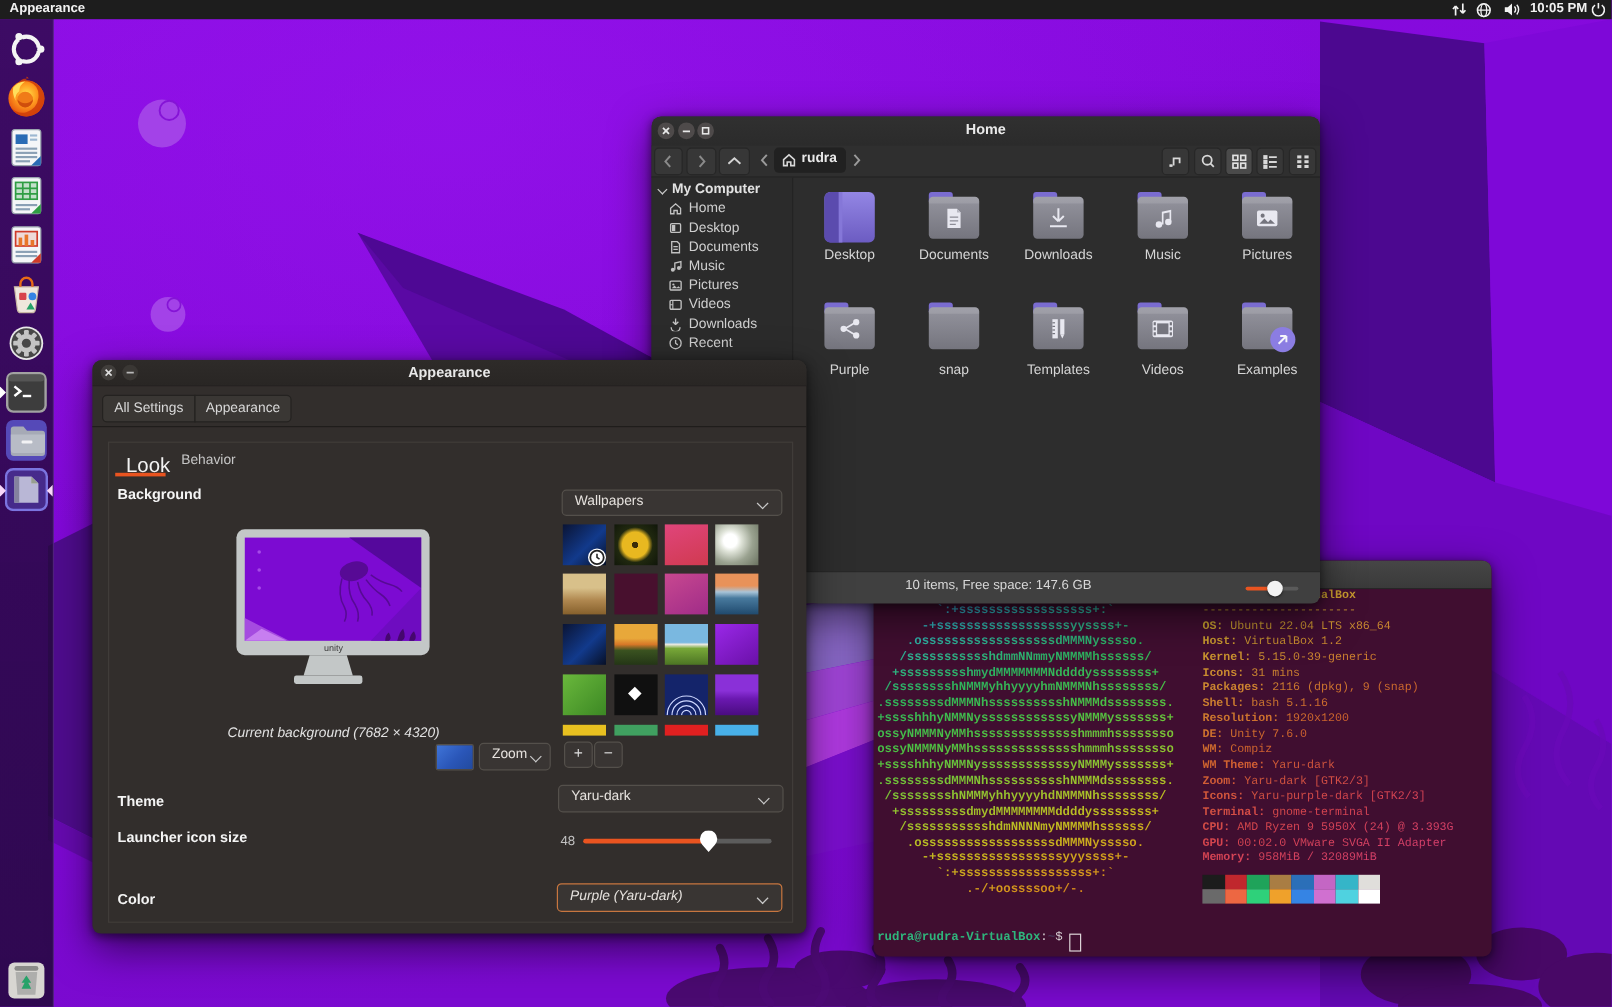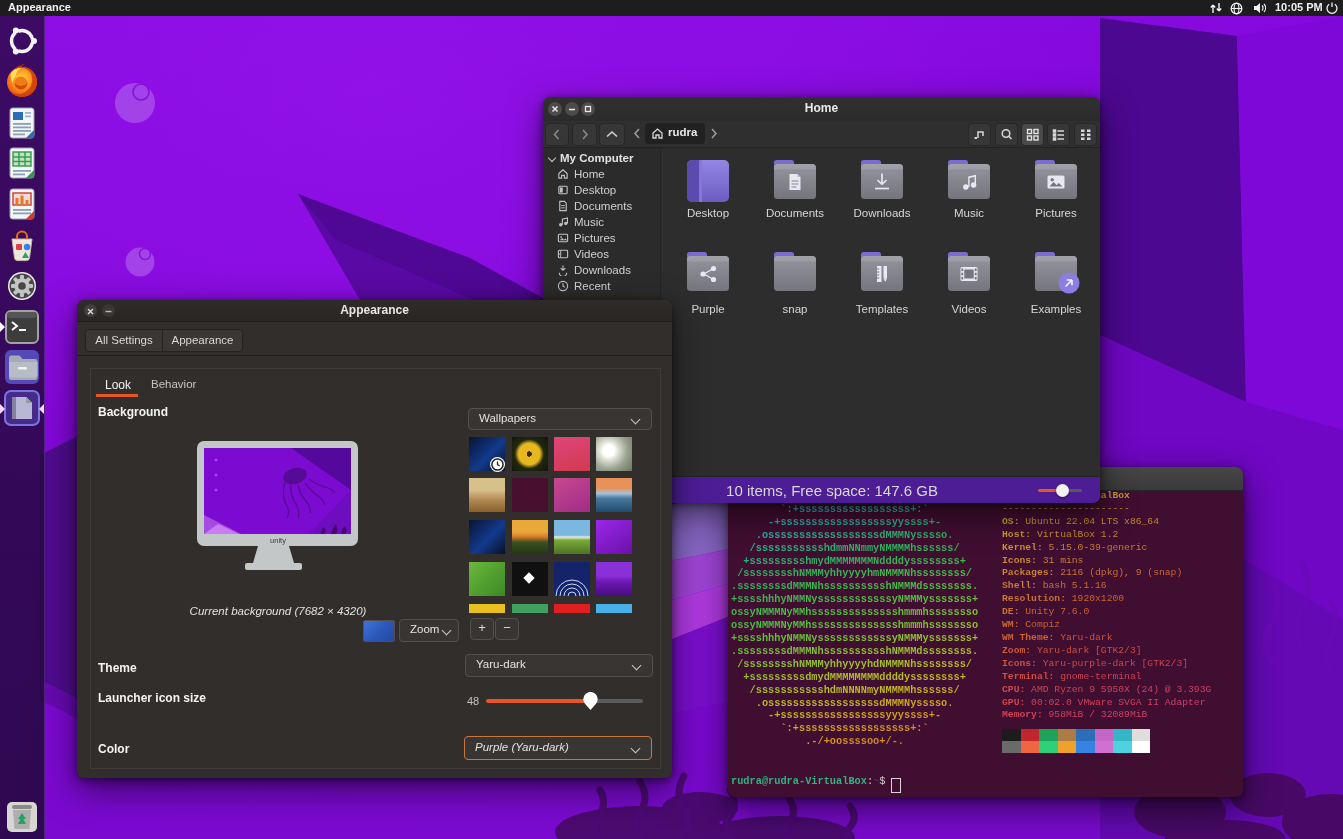--- a/index.html
+++ b/index.html
@@ -27,21 +27,21 @@
 #cursor{position:absolute;left:163px;top:311px;width:8px;height:13px;border:1px solid #dcd4d8;}
 
 #files{left:543px;top:97px;width:557px;height:405px;z-index:20;background:#2d2d2d;border-radius:8px 8px 7px 7px;color:#d6d6d6;}
 #ftitle{position:absolute;left:0;top:0;width:557px;height:24px;background:linear-gradient(#303030,#2b2b2b);border-radius:8px 8px 0 0;border-bottom:1px solid #222;}
 #ftitle .t{position:absolute;left:0;top:4px;width:557px;text-align:center;font-weight:bold;font-size:12px;color:#eaeaea;}
 .wbtn{position:absolute;top:5px;width:14px;height:14px;border-radius:50%;background:#4e4a4a;}
 #ftool{position:absolute;left:0;top:24px;width:557px;height:26px;background:#2f2f2f;border-bottom:1px solid #232323;}
 .tbtn{position:absolute;top:2px;height:21px;background:#373737;border:1px solid #272727;border-radius:4px;}
 #fside{position:absolute;left:0;top:51px;width:117px;height:328px;background:#2b2b2b;border-right:1px solid #232323;font-size:11.5px;color:#cfcfcf;}
 .srow{position:absolute;left:14px;height:14px;display:flex;align-items:center;gap:5px;}
-#fstatus{position:absolute;left:0;top:379px;width:557px;height:26px;background:#4c1d95;border-top:1px solid #232323;border-radius:0 0 7px 7px;font-size:15px;color:#d8d8d8;}
+#fstatus{position:absolute;left:0;top:379px;width:557px;height:26px;background:#404040;border-top:1px solid #232323;border-radius:0 0 7px 7px;font-size:11px;color:#d8d8d8;}
 .flabel{position:absolute;width:86px;text-align:center;font-size:11.5px;color:#d6d6d6;}
 
 #appw{left:77px;top:300px;width:595px;height:478px;z-index:30;background:#322e2c;border-radius:8px 8px 7px 7px;color:#dedede;}
 #atitle{position:absolute;left:0;top:0;width:595px;height:21px;background:linear-gradient(#2e2b29,#292624);border-radius:8px 8px 0 0;border-bottom:1px solid #1f1d1b;}
 #atitle .t{position:absolute;left:0;top:3px;width:595px;text-align:center;font-weight:bold;font-size:12px;color:#e8e8e8;}
 .abtn{position:absolute;top:29px;height:21px;background:#3a3734;border:1px solid #242220;font-size:11.5px;color:#d8d8d8;text-align:center;line-height:21px;}
 #aframe{position:absolute;left:13px;top:68px;width:569px;height:399px;border:1px solid #403c39;}
 .drop{position:absolute;background:#393533;border:1px solid #54504b;border-radius:4px;font-size:11.5px;color:#e6e2de;}
 .drop .tx{position:absolute;left:10px;top:3px;}
 .drop .chev{position:absolute;right:12px;top:7px;}
@@ -576,21 +576,21 @@
   <div class="abtn" style="left:85px;width:79px;border-left:1px solid #242220;border-radius:0 4px 4px 0;">Appearance</div>
   <div style="position:absolute;left:0;top:55px;width:595px;height:1px;background:#1f1d1b;"></div>
   <div class="abs" style="left:7px;top:4px;width:13px;height:13px;border-radius:50%;background:#413e3b;"><svg width="13" height="13" viewBox="0 0 13 13">
         <path d="M4,4 l5,5 M9,4 l-5,5" stroke="#dcdcdc" stroke-width="1.4"></path>
       </svg></div>
   <div class="abs" style="left:25px;top:4px;width:13px;height:13px;border-radius:50%;background:#3a3734;"><svg width="13" height="13" viewBox="0 0 13 13">
         <path d="M3.5,6.5 h6" stroke="#b8b8b8" stroke-width="1.4"></path>
       </svg></div>
   <div id="aframe">
 
-    <div class="abs" style="left:14px;top:9px;font-size:12px;color:#f2f2f2;">Look</div>
+    <div class="abs" style="left:14px;top:9px;font-size:17px;color:#f2f2f2;">Look</div>
     <div class="abs" style="left:5px;top:25px;width:42px;height:3px;background:#e95420;"></div>
     <div class="abs" style="left:60px;top:9px;font-size:11.5px;color:#c6c6c6;text-align:center;">Behavior</div>
 
     <div class="blabel" style="left:7px;top:36px;">Background</div>
     <div class="drop" style="left:377px;top:39px;width:182px;height:20px;">
         <div class="tx">Wallpapers</div>
         <span class="chev"></span>
       </div>
 
     <svg class="abs" style="left:100px;top:66px" width="180" height="135" viewBox="0 0 180 135">

